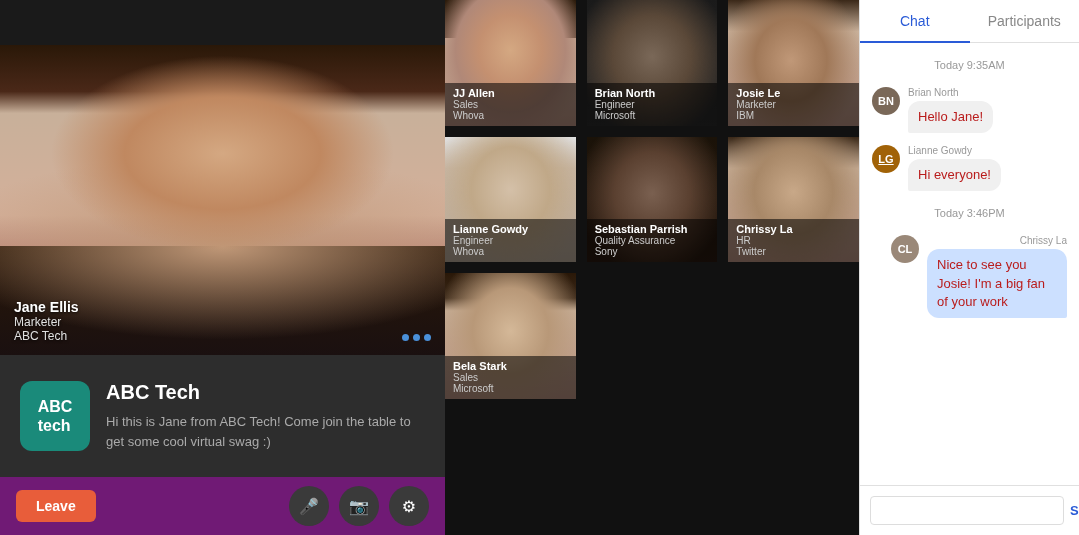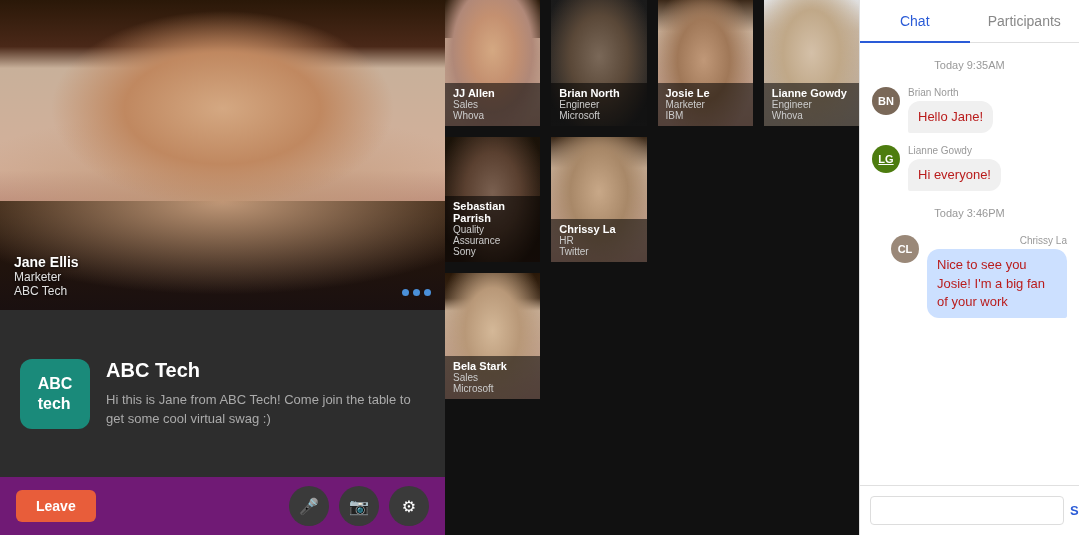--- a/index.html
+++ b/index.html
@@ -21,20 +21,21 @@
       background: #1a1a1a;
     }
 
     .main-video {
       position: relative;
       width: 445px;
       height: 310px;
       background: #0c4a6e;
       overflow: hidden;
       flex-shrink: 0;
+      margin-top: 45px;
     }
 
     .video-info {
       position: absolute;
       bottom: 12px;
       left: 14px;
     }
 
     .video-info-name {
       color: #fff;
@@ -153,21 +154,21 @@
       justify-content: center;
       cursor: pointer;
       color: #fff;
       font-size: 16px;
     }
 
     
     .grid-panel {
       flex: 1;
       display: grid;
-      grid-template-columns: 1fr 1fr 1fr 1fr;
+      grid-template-columns: 1fr 1fr 1fr;
       grid-template-rows: repeat(4, 1fr);
       gap: 11px;
       background: #111;
       max-height: 535px;
       overflow: hidden;
     }
 
     .grid-cell {
       position: relative;
       overflow: hidden;
@@ -265,21 +266,21 @@
       overflow: hidden;
       display: flex;
       align-items: center;
       justify-content: center;
       font-size: 11px;
       font-weight: 600;
       color: #fff;
     }
 
     .chat-avatar.brian { background: #7a6858; }
-    .chat-avatar.lianne { background: #4d7c0f; text-decoration: underline; }
+    .chat-avatar.lianne { background: #a16207; text-decoration: underline; }
     .chat-avatar.chrissy { background: #9a8878; }
 
     .chat-bubble-wrap {}
 
     .chat-sender {
       font-size: 10px;
       color: #999;
       margin-bottom: 3px;
     }
 

